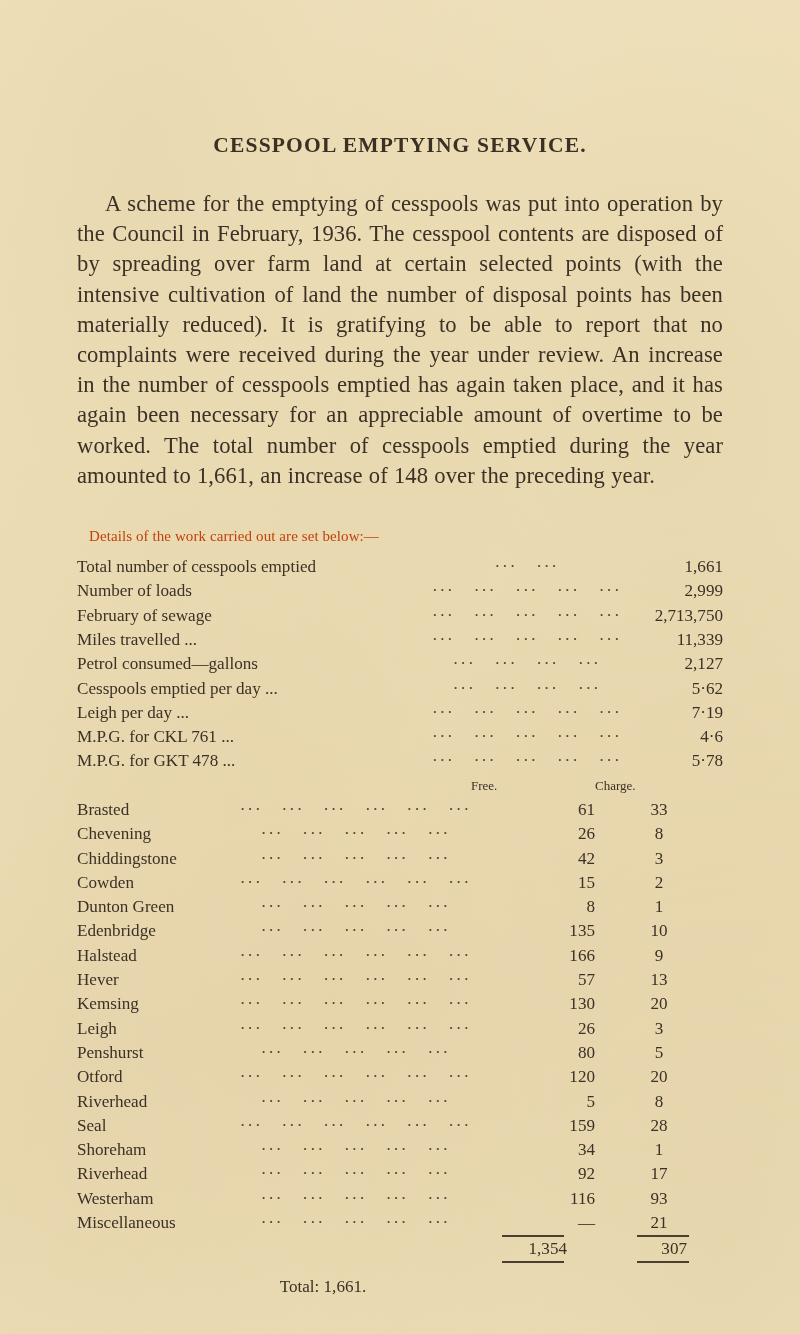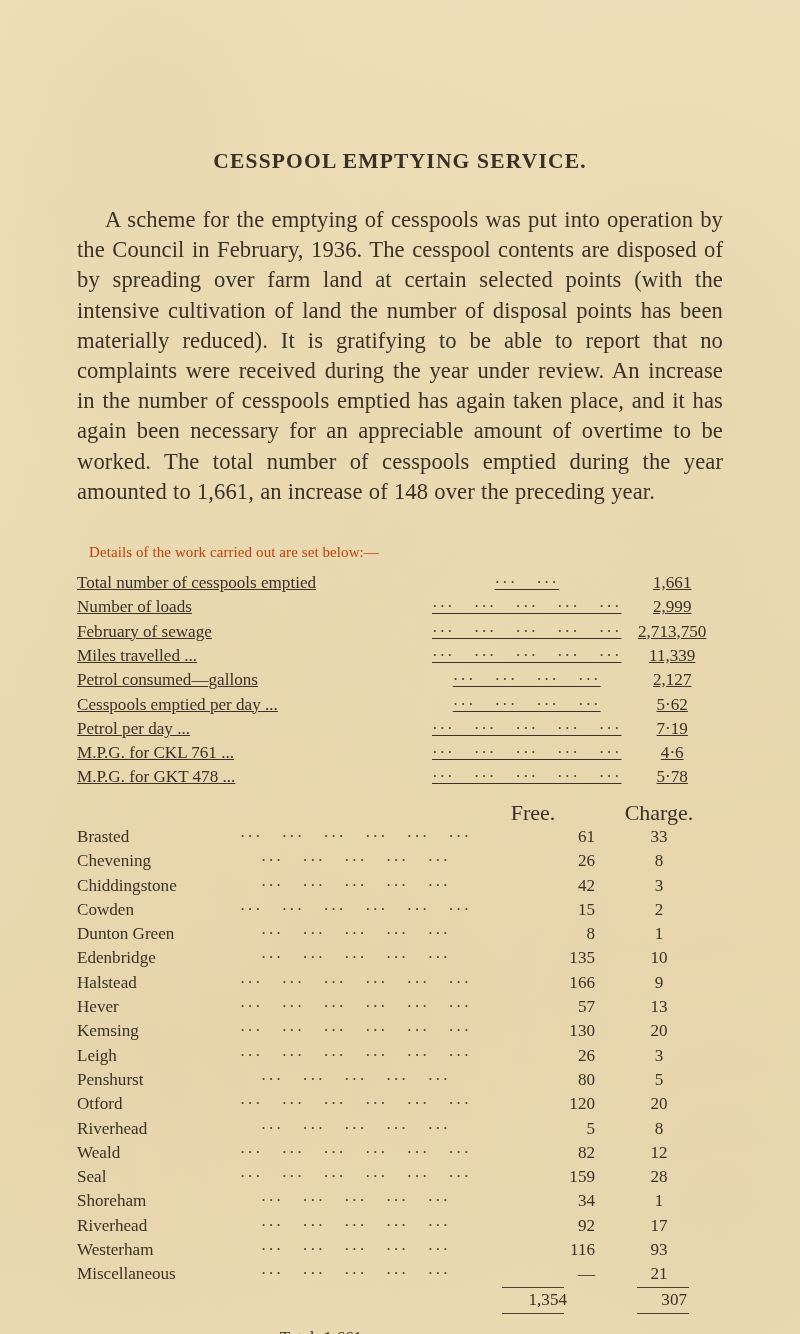--- a/index.html
+++ b/index.html
@@ -36,21 +36,21 @@
     z-index: 2;
     padding: 0;
   }
 
   
   .doc-title {
     text-align: center;
     font-size: 21.5px;
     font-weight: bold;
     letter-spacing: 0.055em;
-    margin: 16px;
+    margin: 0;
     padding-top: 133px;
     color: #3a3024;
     font-family: "Liberation Serif", "DejaVu Serif", serif;
   }
 
   
   .body-block {
     margin: 0 auto;
     padding: 0;
     width: 646px;
@@ -73,44 +73,43 @@
     line-height: 28px;
     margin: 31px 0 0 0;
     padding-left: 12px;
     color: #c2410c;
     letter-spacing: 0.006em;
   }
 
   
   table.figures {
     border-collapse: collapse;
-    margin: 5px 0 11px 0;
+    margin: 5px 0 0 0;
     width: 646px;
     font-size: 17.1px;
     color: #3b3126;
-    text-decoration: underline;
   }
   table.figures td {
     padding: 0;
     vertical-align: baseline;
     line-height: 24.3px;
     white-space: nowrap;
   }
   td.lbl {
     padding-left: 52px;
   }
   td.dots {
     color: #514534;
     letter-spacing: 0.11em;
     font-size: 17.1px;
     text-align: center;
     width: 40px;
   }
   td.num {
-    text-align: center;
+    text-align: right;
     padding-right: 68px;
     white-space: nowrap;
   }
   .frac {
     display: inline-block;
     position: relative;
     width: 0.52em;
     height: 1em;
     vertical-align: baseline;
     margin-left: 0.02em;
@@ -150,22 +149,22 @@
     color: #3b3126;
   }
   table.parish td, table.parish th {
     padding: 0;
     vertical-align: baseline;
     line-height: 24.3px;
     white-space: nowrap;
     font-weight: normal;
   }
   th.hdr-free, th.hdr-charge {
-    text-align: center;
-    font-size: 22px;
+    text-align: left;
+    font-size: 13px;
     line-height: 25px;
     padding-bottom: 1px;
   }
   th.hdr-free { padding-right: 22px; }
   th.hdr-charge { padding-right: 19px; }
   td.p-lbl { padding-left: 52px; }
   td.p-dots {
     color: #514534;
     letter-spacing: 0.11em;
     text-align: center;
@@ -252,21 +251,21 @@
             <td class="lbl">Petrol consumed—gallons</td>
             <td class="dots">··· ··· ··· ···</td>
             <td class="num">2,127</td>
           </tr>
           <tr>
             <td class="lbl">Cesspools emptied per day ...</td>
             <td class="dots">··· ··· ··· ···</td>
             <td class="num">5·62</td>
           </tr>
           <tr>
-            <td class="lbl">Petrol per day ...</td>
+            <td class="lbl">Leigh per day ...</td>
             <td class="dots">··· ··· ··· ··· ···</td>
             <td class="num">7·19</td>
           </tr>
           <tr>
             <td class="lbl">M.P.G. for CKL 761 ...</td>
             <td class="dots">··· ··· ··· ··· ···</td>
             <td class="num">4·6</td>
           </tr>
           <tr>
             <td class="lbl">M.P.G. for GKT 478 ...</td>
@@ -356,26 +355,20 @@
             <td class="p-lbl">Otford</td>
             <td class="p-dots">··· ··· ··· ··· ··· ···</td>
             <td class="free">120</td>
             <td class="charge">20</td>
           </tr>
           <tr>
             <td class="p-lbl">Riverhead</td>
             <td class="p-dots">··· ··· ··· ··· ···</td>
             <td class="free">5</td>
             <td class="charge">8</td>
-          </tr>
-          <tr>
-            <td class="p-lbl">Weald</td>
-            <td class="p-dots">··· ··· ··· ··· ··· ···</td>
-            <td class="free">82</td>
-            <td class="charge">12</td>
           </tr>
           <tr>
             <td class="p-lbl">Seal</td>
             <td class="p-dots">··· ··· ··· ··· ··· ···</td>
             <td class="free">159</td>
             <td class="charge">28</td>
           </tr>
           <tr>
             <td class="p-lbl">Shoreham</td>
             <td class="p-dots">··· ··· ··· ··· ···</td>

